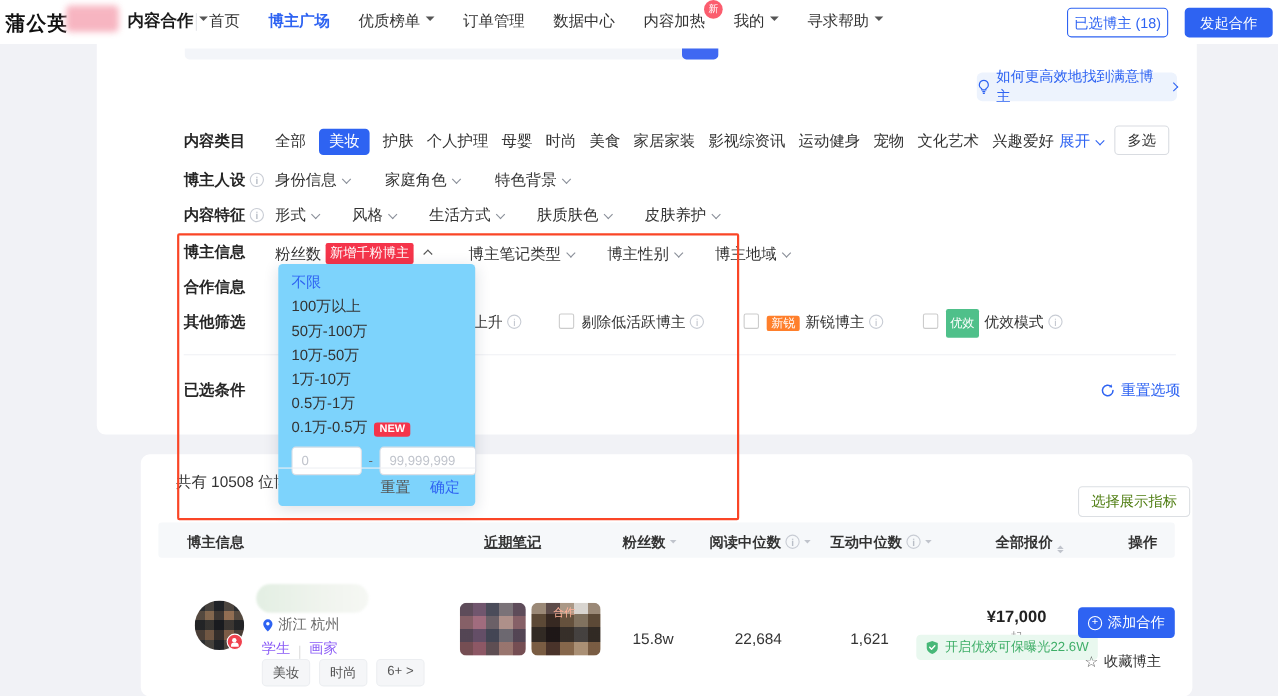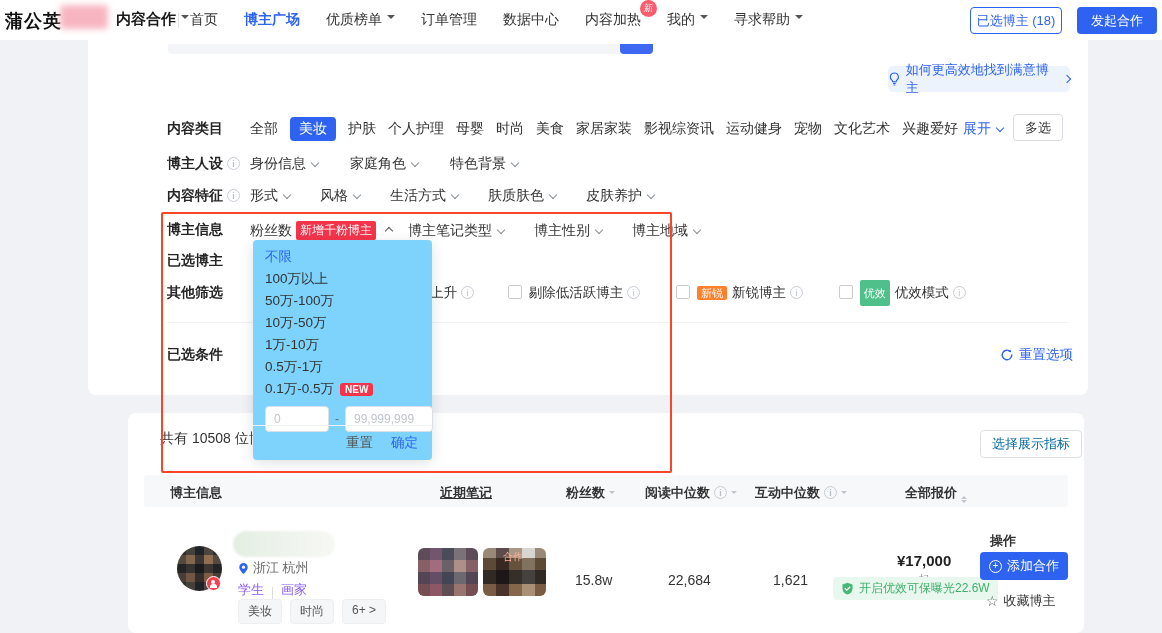--- a/index.html
+++ b/index.html
@@ -62,21 +62,21 @@
   .dd-dash { color:#666; font-size:12px; }
   .dd-footer { position:absolute; left:0; bottom:0; width:100%; height:35px; border-top:1px solid #eef0f3; display:flex; align-items:center; justify-content:flex-end; gap:18px; padding:0 14px; font-size:13.5px; }
   .dd-reset { color:#555; cursor:pointer; }
   .dd-confirm { color:#2e63f2; cursor:pointer; }
 
   
   .red-rect { position:absolute; left:161px; top:212px; width:511px; height:261px; border:2px solid #fa4526; border-radius:2px; z-index:30; pointer-events:none; }
 
   
   .count-text { position:absolute; left:160px; top:430px; font-size:14px; color:#333; z-index:1; }
-  .btn-metrics { position:absolute; left:980px; top:430px; width:102px; height:28px; background:#fff; border:1px solid #dcdfe3; border-radius:4px; font-size:13px; color:#0369a1; display:flex; align-items:center; justify-content:center; cursor:pointer;font-family:Liberation Serif, serif; }
+  .btn-metrics { position:absolute; left:980px; top:442px; width:102px; height:28px; background:#fff; border:1px solid #dcdfe3; border-radius:4px; font-size:13px; color:#4d7c0f; display:flex; align-items:center; justify-content:center; cursor:pointer;font-family:Liberation Serif, serif; }
   .thead { position:absolute; left:144px; top:475px; width:924px; height:32px; background:#f6f8fa; border-radius:3px; z-index:1; }
   .th { position:absolute; top:484px; font-size:13px; color:#333; font-weight:bold; white-space:nowrap; z-index:2; }
   .sort-tri { display:inline-block; width:0; height:0; border:3.5px solid transparent; border-top-color:#c0c4cc; margin-left:4px; vertical-align:0px; }
   .sort-dbl { display:inline-flex; flex-direction:column; gap:1px; margin-left:4px; vertical-align:-2px; }
   .sort-dbl i { display:block; width:0; height:0; border:3.5px solid transparent; }
   .sort-dbl i.up { border-bottom-color:#c0c4cc; }
   .sort-dbl i.dn { border-top-color:#c0c4cc; }
 
   
   .avatar { position:absolute; left:177px; top:546px; width:45px; height:45px; border-radius:50%; overflow:hidden;
@@ -190,26 +190,26 @@
     <span class="opt"><span>皮肤养护</span><span class="chv"></span></span>
   </div>
 
   <div class="flabel" style="top:221px;">博主信息</div>
   <div class="opt-row" style="top:221px;">
     <span class="opt" style="display:flex;align-items:center;">
       <span>粉丝数</span>
       <span class="badge-red">新增千粉博主</span>
       <span class="chv chv-up"></span>
     </span>
-    <span class="opt" style="margin-left:16px;"><span>博主笔记类型</span><span class="chv"></span></span>
+    <span class="opt" style="margin-left:34px;"><span>博主笔记类型</span><span class="chv"></span></span>
     <span class="opt" style="margin-left:30px;"><span>博主性别</span><span class="chv"></span></span>
     <span class="opt" style="margin-left:30px;"><span>博主地域</span><span class="chv"></span></span>
   </div>
 
-  <div class="flabel" style="top:252px;">已选博主</div>
+  <div class="flabel" style="top:252px;">合作信息</div>
 
   <div class="flabel" style="top:284px;">其他筛选</div>
   <div class="abs" style="left:430px; top:284px; font-size:13.5px; color:#333; white-space:nowrap;">
     <span><span>上升</span><span class="info">i</span></span>
     <span style="margin-left:30px;"><span class="cb"></span><span>剔除低活跃博主</span><span class="info">i</span></span>
     <span style="margin-left:32px;"><span class="cb"></span><span class="badge-orange">新锐</span><span>新锐博主</span><span class="info">i</span></span>
     <span style="margin-left:32px;"><span class="cb"></span><span class="badge-green">优效</span><span>优效模式</span><span class="info">i</span></span>
   </div>
 
   <div class="divider1"></div>
@@ -229,21 +229,21 @@
   <div class="thead"></div>
   <div class="th" style="left:170px;">博主信息</div>
   <div class="th" style="left:440px;text-decoration:underline;">近期笔记</div>
   <div class="th" style="left:566px;"><span>粉丝数</span><span class="sort-tri"></span></div>
   <div class="th" style="left:645px;"><span>阅读中位数</span><span class="info">i</span><span class="sort-tri"></span></div>
   <div class="th" style="left:755px;"><span>互动中位数</span><span class="info">i</span><span class="sort-tri"></span></div>
   <div class="th" style="left:905px;"><span>全部报价</span><span class="sort-dbl">
         <i class="up"></i>
         <i class="dn"></i>
       </span></div>
-  <div class="th" style="left:990px;margin-top:48px;">操作</div>
+  <div class="th" style="left:1026px;">操作</div>
 
   <div class="avatar"></div>
   <div class="avatar-badge"></div>
   <div class="name-blur"></div>
   <div class="loc">
     <svg width="11" height="13" viewBox="0 0 12 14">
         <path d="M6 1a4.6 4.6 0 0 1 4.6 4.6C10.6 8.8 6 13 6 13S1.4 8.8 1.4 5.6A4.6 4.6 0 0 1 6 1z" fill="#2e63f2"></path>
         <circle cx="6" cy="5.5" r="1.7" fill="#fff"></circle>
       </svg>
     <span>浙江 杭州</span>

